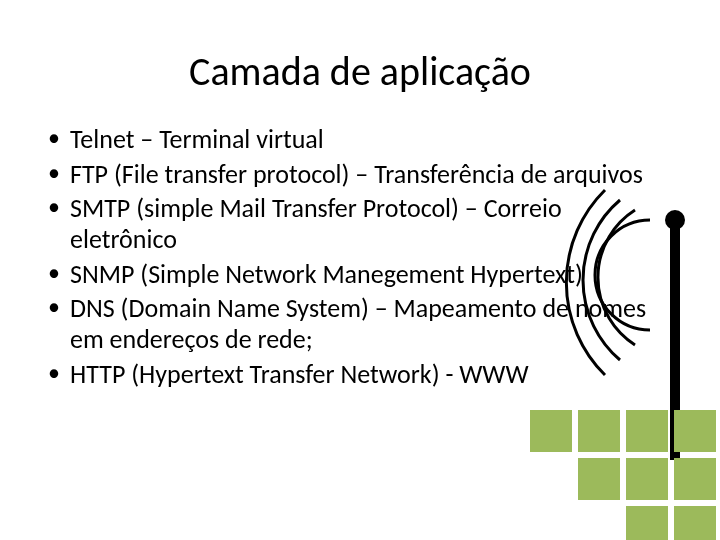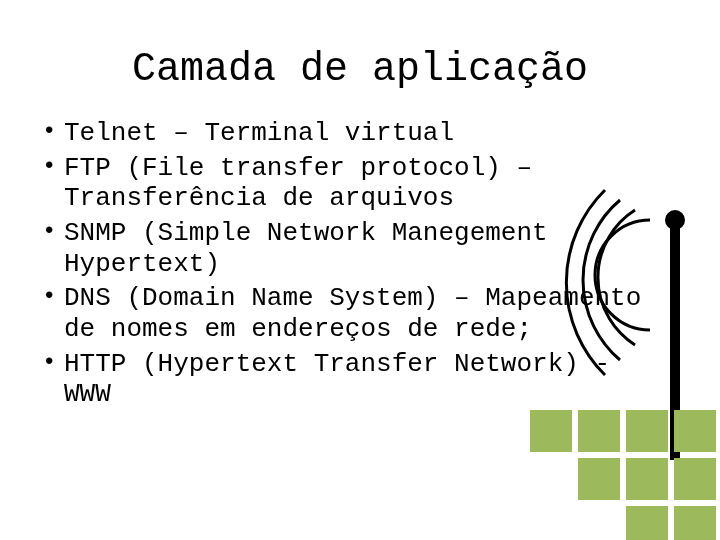--- a/index.html
+++ b/index.html
@@ -11,21 +11,20 @@
     font-family: Calibri, "Segoe UI", Arial, sans-serif;
     color: #000;
     overflow: hidden;
     position: relative;
   }
   .slide {
     position: relative;
     width: 720px;
     height: 540px;
     box-sizing: border-box;
-    font-family: Liberation Mono, monospace;
   }
   .title {
     position: absolute;
     top: 20px;
     left: 0;
     width: 720px;
     text-align: center;
     font-size: 40px;
     font-weight: 400;
     letter-spacing: 0px;
@@ -34,21 +33,21 @@
     position: absolute;
     top: 118px;
     left: 38px;
     width: 620px;
     font-size: 26px;
     line-height: 1.18;
   }
   ul.bullets {
     list-style: none;
     padding: 0;
-    margin: 0;
+    margin: 6px;
   }
   ul.bullets > li {
     position: relative;
     padding-left: 26px;
     margin-bottom: 4px;
   }
   ul.bullets > li::before {
     content: "•";
     position: absolute;
     left: 4px;
@@ -71,20 +70,21 @@
 <body>
 
 <div class="slide">
 
   <h1 class="title">Camada de aplicação</h1>
 
   <div class="content">
     <ul class="bullets">
       <li><span>Telnet – Terminal virtual</span></li>
       <li><span>FTP (File transfer protocol) – Transferência de arquivos</span></li>
+      <li><span>SMTP (simple Mail Transfer Protocol) – Correio eletrônico</span></li>
       <li><span>SNMP (Simple Network Manegement Hypertext)</span></li>
       <li><span>DNS (Domain Name System) – Mapeamento de nomes em endereços de rede;</span></li>
       <li><span>HTTP (Hypertext Transfer Network) - WWW</span></li>
     </ul>
   </div>
 
   <svg class="deco" viewBox="0 0 280 380">
 
     <rect x="230" y="60" width="10" height="240" fill="#000"></rect>
     <circle cx="235" cy="60" r="10" fill="#000"></circle>

